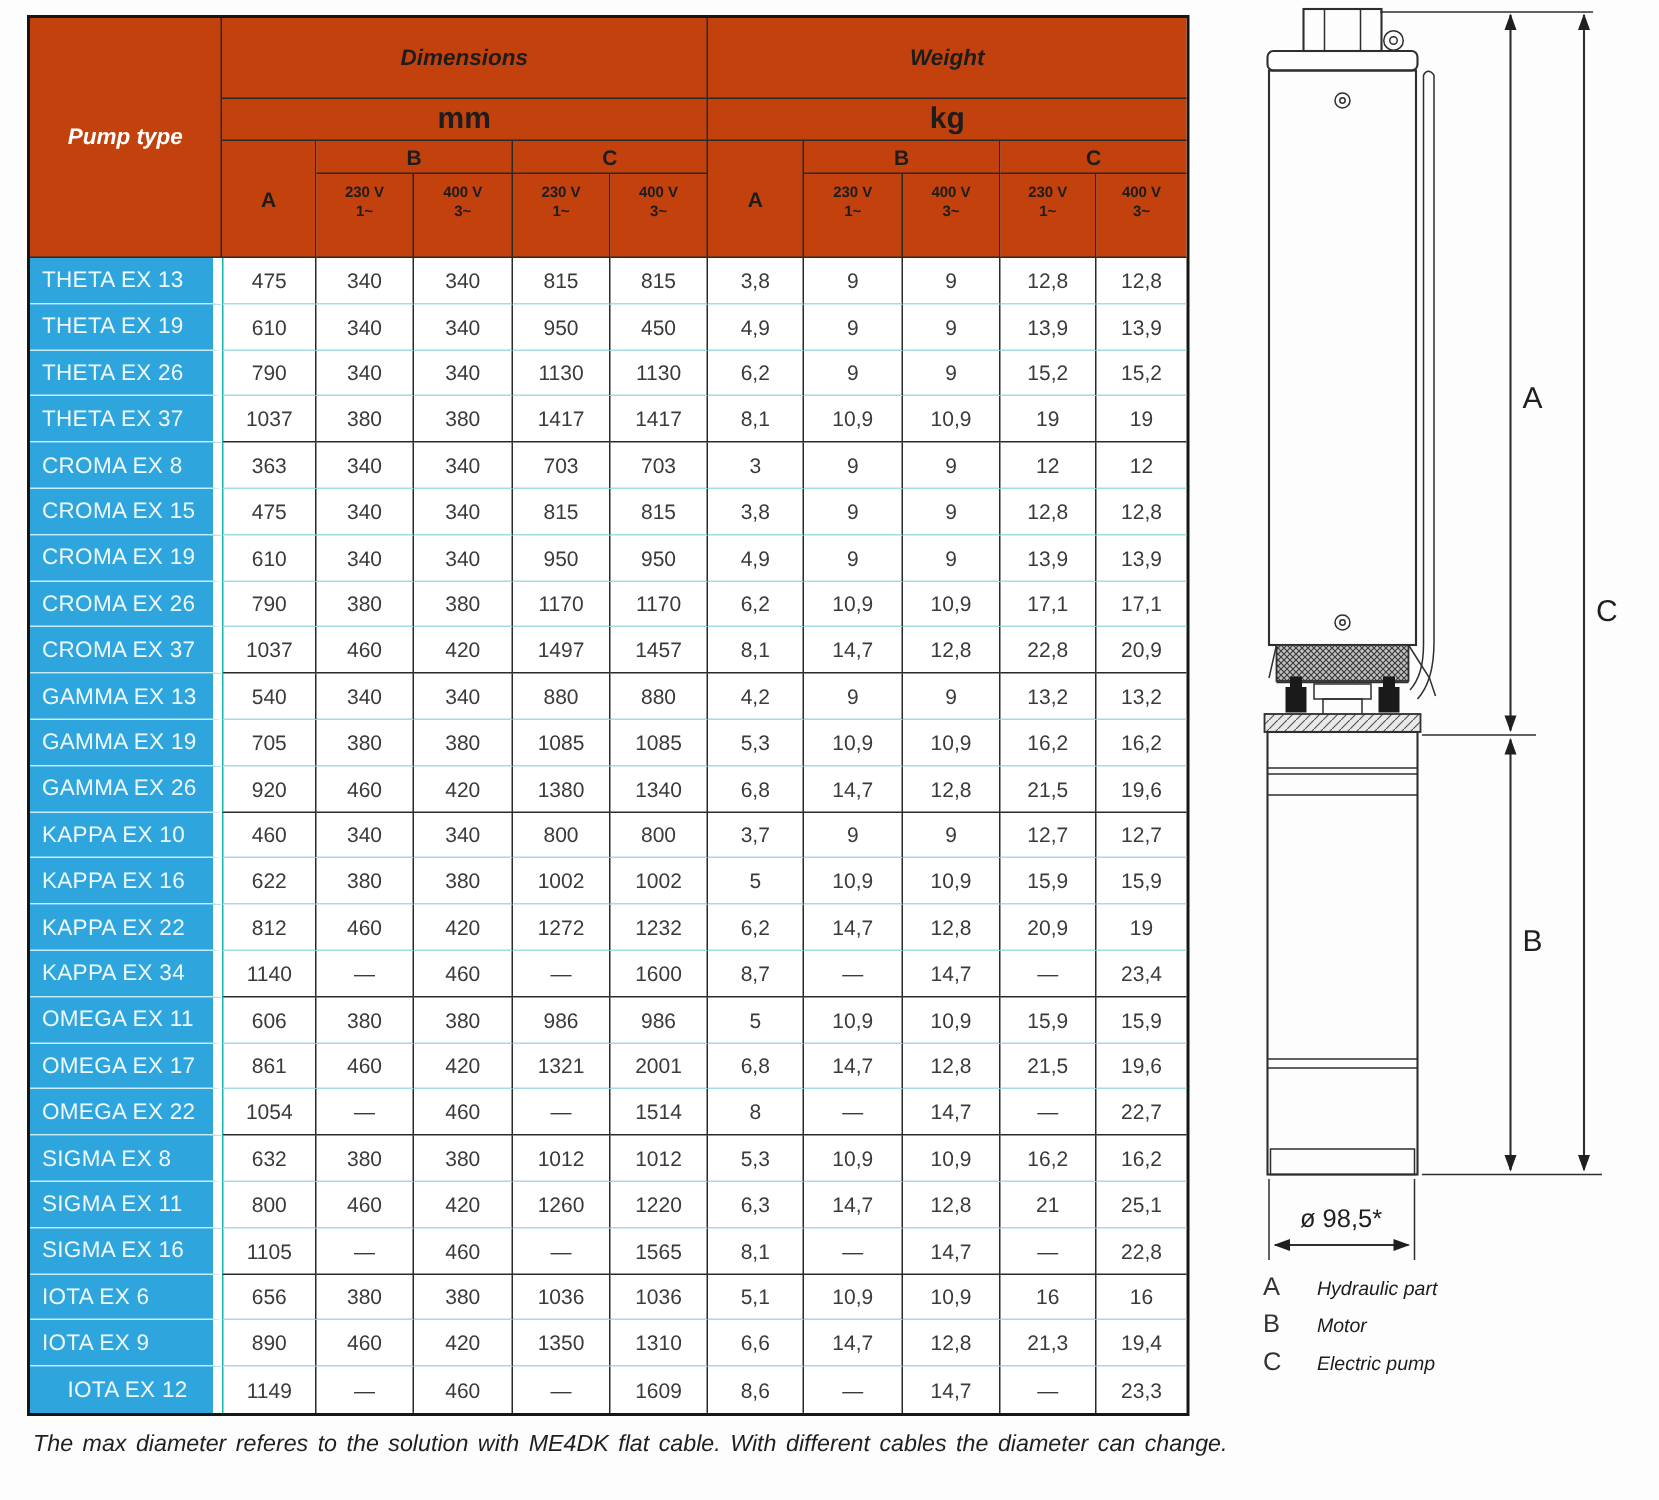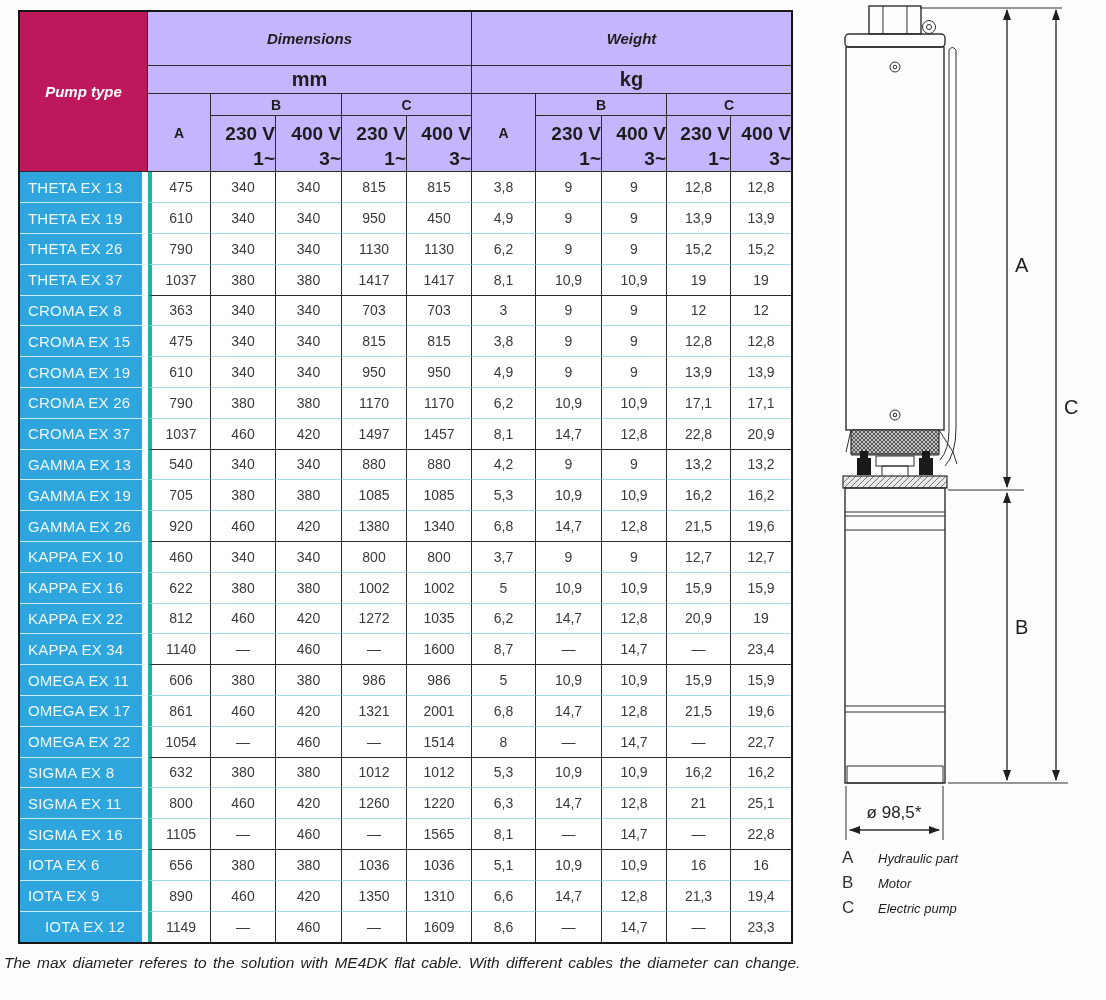--- a/index.html
+++ b/index.html
@@ -11,56 +11,56 @@
     position:absolute; left:18px; top:10px;
     border-collapse:separate; border-spacing:0; table-layout:fixed;
     background:#fff; border:2px solid #161616;
   }
   th,td{
     border-right:1px solid #2a2a2a;
     text-align:center; vertical-align:middle;
     font-size:14px; color:#3a3a3a; padding:0;
   }
   tr > *:last-child{ border-right:none; }
-  thead th{ border-bottom:1px solid #2a2a2a; background:#c4b5fd; font-weight:bold; }
+  thead th{ border-bottom:1px solid #2a2a2a; background:#c2410c; font-weight:bold; }
   .h-group{ font-style:italic; font-weight:bold; font-size:15px; height:54px; color:#1d1d1d; }
   .h-unit{ height:28px; font-size:20px; color:#1d1d1d;margin-left:20px; }
   .h-abc{ height:22px; font-size:14px; color:#1d1d1d; }
-  .h-volt{ height:56px; font-size:19px; line-height:1.3; color:#1d1d1d; padding-top:6px; vertical-align:top;text-align:right; }
+  .h-volt{ height:56px; font-size:10px; line-height:1.3; color:#1d1d1d; padding-top:6px; vertical-align:top; }
   th.corner{
-    background:#be185d; color:#fff; font-style:italic; font-weight:bold; font-size:15px;
+    background:#c2410c; color:#fff; font-style:italic; font-weight:bold; font-size:15px;
   }
   tbody th.pump{
     background:#2ea5dd; color:#eef9ff; font-weight:normal; font-size:15px;
     text-align:left; padding-left:8px; letter-spacing:.2px;
     border-right:6px solid #ffffff; border-bottom:1px solid #c9ecf6;
   }
   tbody td{
     height:30.8px; border-bottom:1px solid #a4dbe4; font-size:14px;
   }
-  tbody td.first-data{ border-left:4px solid #14b8a6; }
+  tbody td.first-data{ border-left:1px solid #14b8a6; }
   tbody tr.group-end td{ border-bottom:1px solid #2a2a2a; }
   tbody tr:last-child td, tbody tr:last-child th{ border-bottom:none;text-align:center; }
 
   
   .pump-panel{ position:absolute; left:816px; top:0; width:290px; height:850px; }
   .pump-panel svg{ display:block; }
   svg .ln{ stroke:#2e2e2e; stroke-width:1.4; fill:none; }
   svg .thin{ stroke:#2e2e2e; stroke-width:1; fill:none; }
   svg .solid{ fill:#1a1a1a; stroke:none; }
   svg .arrow{ fill:#1f1f1f; stroke:none; }
   svg text{ font-family:"Liberation Sans",sans-serif; fill:#1f1f1f; }
 
   .legend{ position:absolute; left:842px; top:846px; }
   .legend-row{ line-height:24px; white-space:nowrap; }
   .lk{ display:inline-block; width:36px; font-size:17px; color:#333; }
   .ll{ font-size:13px; font-style:italic; color:#1c1c1c; }
 
   .footer-note{
-    position:absolute; left:4px; top:954px; width:830px;
+    position:absolute; left:22px; top:954px; width:830px;
     font-style:italic; font-size:15.5px; color:#1f1f1f; word-spacing:2px;
   }
 </style>
 </head>
 <body>
 
 <table class="spec">
   <colgroup>
     <col style="width:128px">
       <col style="width:63px">
@@ -309,21 +309,21 @@
         <td>10,9</td>
         <td>15,9</td>
         <td>15,9</td>
       </tr>
       <tr>
         <th class="pump">KAPPA EX 22</th>
         <td class="first-data">812</td>
         <td>460</td>
         <td>420</td>
         <td>1272</td>
-        <td>1035</td>
+        <td>1232</td>
         <td>6,2</td>
         <td>14,7</td>
         <td>12,8</td>
         <td>20,9</td>
         <td>19</td>
       </tr>
       <tr class="group-end">
         <th class="pump">KAPPA EX 34</th>
         <td class="first-data">1140</td>
         <td>—</td>

